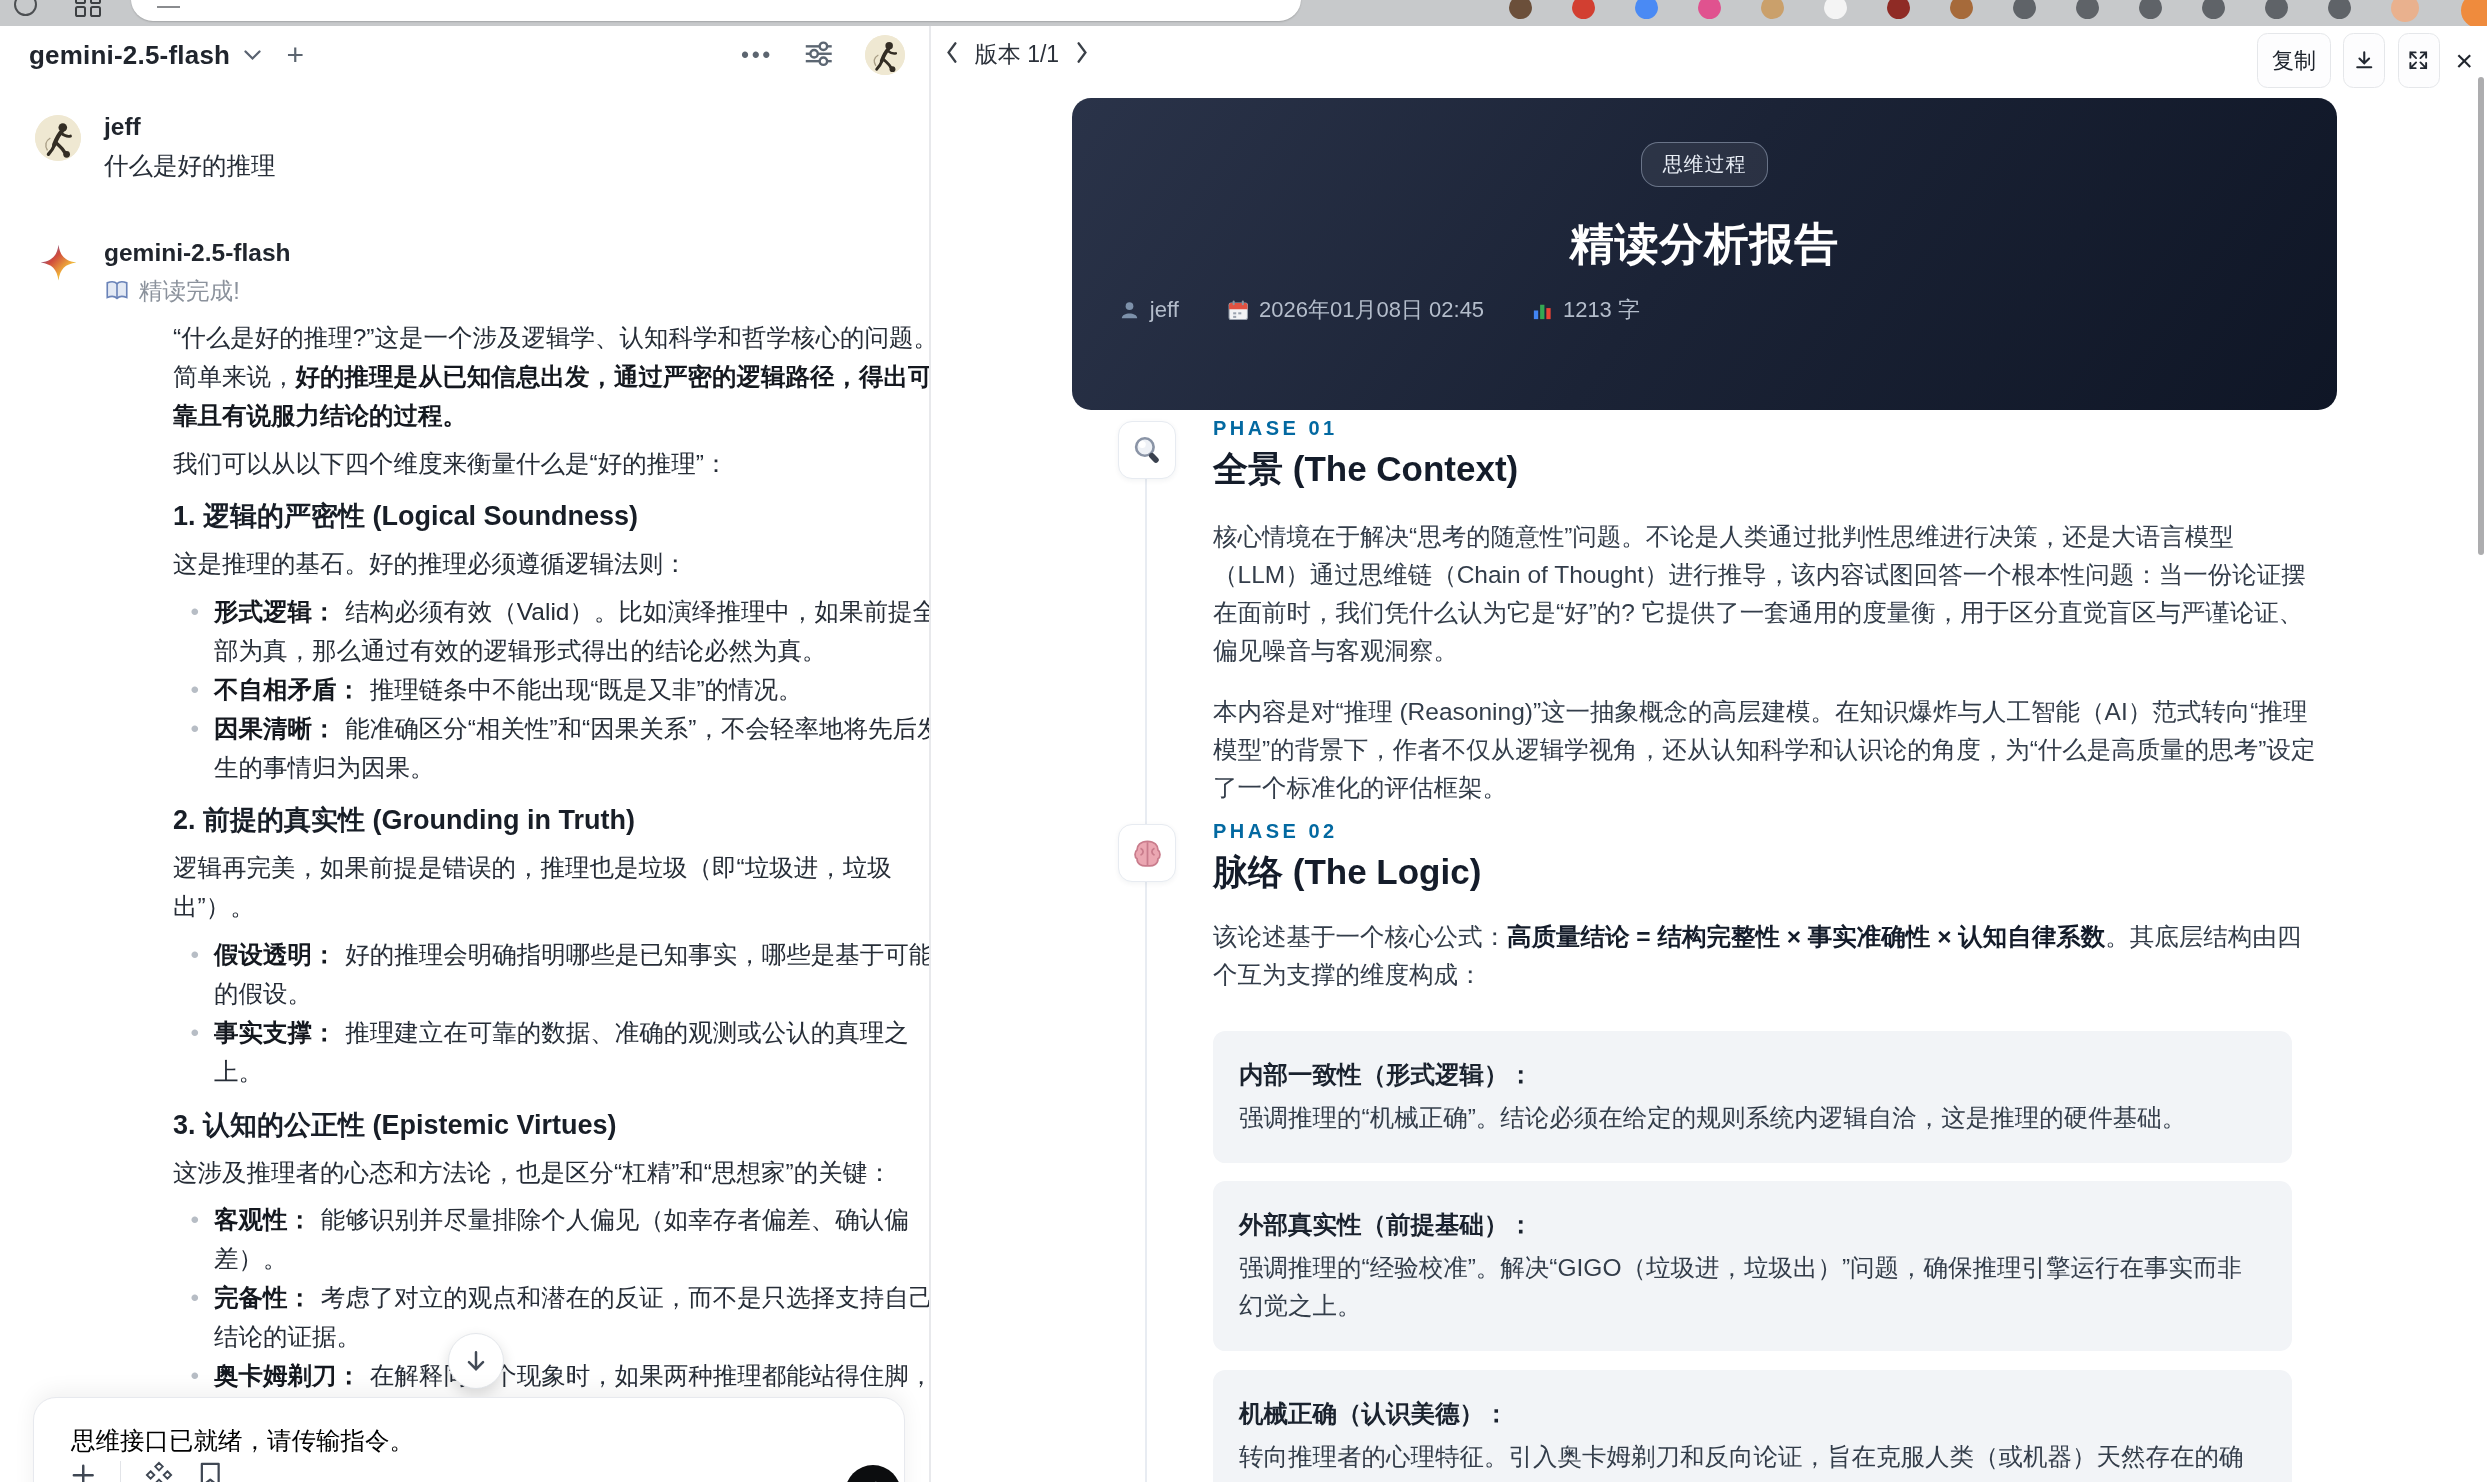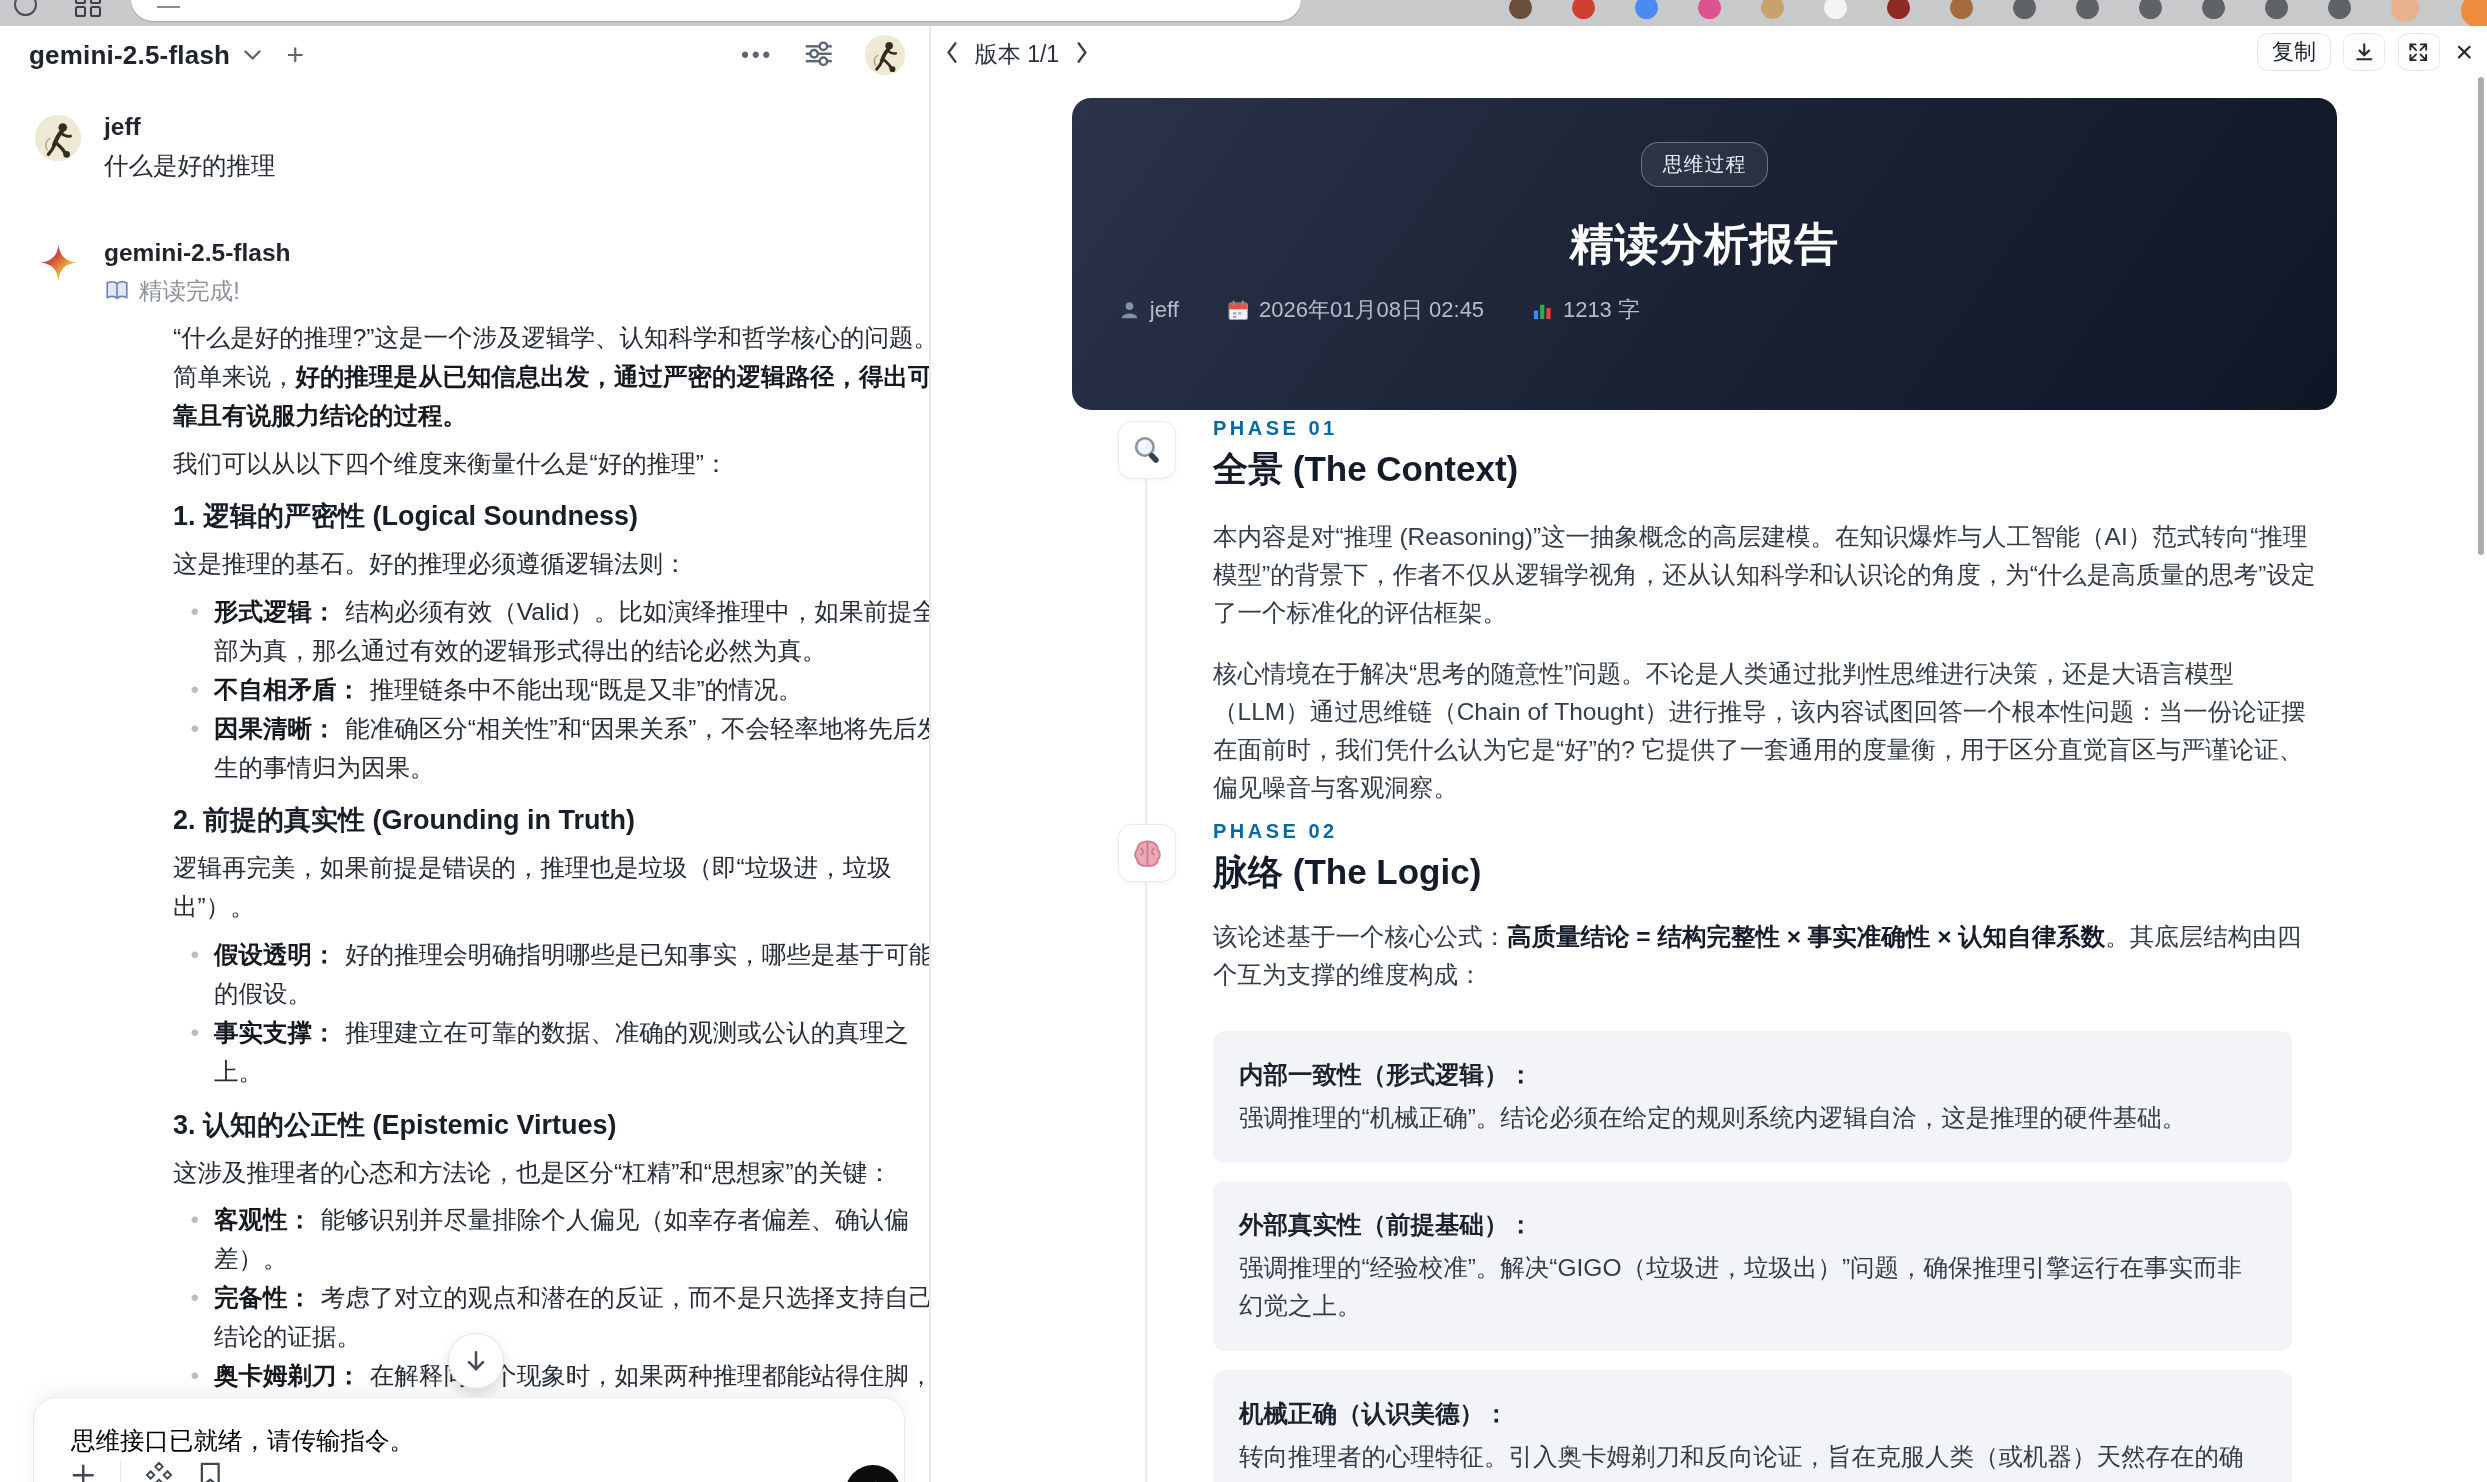--- a/index.html
+++ b/index.html
@@ -59,21 +59,21 @@
   .composer-tools { position:absolute; left:37px; top:63px; display:flex; align-items:center; gap:24.5px; }
   .composer-tools .vdiv { width:0.9px; height:31.5px; background:#e2e4e8; }
   .voice-btn { position:absolute; left:811px; top:67px; width:56px; height:56px; border-radius:50%; background:#0c0d0f; display:flex; align-items:center; justify-content:center; }
 
   
   .artifact-panel { position:absolute; left:931px; top:26px; width:1556px; height:1456px; background:#fff; overflow:hidden; }
   .panel-header { position:absolute; left:0; top:0; width:100%; height:56px; }
   .version-nav { position:absolute; left:14px; top:0; height:56px; display:flex; align-items:center; gap:15.8px; }
   .version-label { font-size:23px; color:#2b313a; }
   .panel-toolbar { position:absolute; right:10.5px; top:7px; display:flex; align-items:center; gap:12.3px; }
-  .tool-btn { height:38px; min-width:42px; display:flex; align-items:center; justify-content:center; border:0.9px solid #e5e7ea; border-radius:10.5px; background:#fdfdfe; }
+  .tool-btn { height:55px; min-width:42px; display:flex; align-items:center; justify-content:center; border:0.9px solid #e5e7ea; border-radius:10.5px; background:#fdfdfe; }
   .copy-btn { padding:0 14px; font-size:22px; color:#1d232c; }
   .close-btn { font-size:30px; color:#22272f; padding:0 3.5px; border:none; background:none; }
 
   .scrollbar-thumb { position:absolute; right:2.6px; top:51px; width:6.1px; height:478px; border-radius:3.5px; background:#adadaf; }
 
   .hero-card { position:absolute; left:141px; top:72px; width:1265px; height:312px; border-radius:19px;
     background:linear-gradient(125deg,#2a3349 0%,#1b2336 48%,#0f1626 100%); padding:44px 46px 0; overflow:hidden;text-align:center; }
   .hero-badge { display:inline-block; padding:7.9px 21px; border-radius:17.5px; font-size:20px; letter-spacing:0.9px; color:#e9eef6;
     background:rgba(255,255,255,.07); border:1.3px solid rgba(156,170,192,.55); }
   .hero-title { margin-top:31.5px; font-size:44px; line-height:51px; font-weight:800; color:#fff; letter-spacing:0.9px; }
@@ -364,22 +364,22 @@
         <svg width="35" height="35" viewBox="0 0 40 40">
           <circle cx="17" cy="16" r="10" fill="#eef1f6" stroke="#8a94a6" stroke-width="3"></circle>
           <circle cx="14" cy="13" r="4" fill="#ffffff"></circle>
           <rect x="25" y="21.5" width="13" height="6.5" rx="3.2" transform="rotate(45 25 21.5)" fill="#3a414e"></rect>
         </svg>
       </div>
       <div class="phase-body">
         <div class="phase-label">PHASE 01</div>
         <div class="phase-title">全景 (The Context)</div>
         <div class="phase-paras">
+          <p>核心情境在于解决“思考的随意性”问题。不论是人类通过批判性思维进行决策，还是大语言模型（LLM）通过思维链（Chain of Thought）进行推导，该内容试图回答一个根本性问题：当一份论证摆在面前时，我们凭什么认为它是“好”的? 它提供了一套通用的度量衡，用于区分直觉盲区与严谨论证、偏见噪音与客观洞察。</p>
           <p>本内容是对“推理 (Reasoning)”这一抽象概念的高层建模。在知识爆炸与人工智能（AI）范式转向“推理模型”的背景下，作者不仅从逻辑学视角，还从认知科学和认识论的角度，为“什么是高质量的思考”设定了一个标准化的评估框架。</p>
-          <p>核心情境在于解决“思考的随意性”问题。不论是人类通过批判性思维进行决策，还是大语言模型（LLM）通过思维链（Chain of Thought）进行推导，该内容试图回答一个根本性问题：当一份论证摆在面前时，我们凭什么认为它是“好”的? 它提供了一套通用的度量衡，用于区分直觉盲区与严谨论证、偏见噪音与客观洞察。</p>
         </div>
       </div>
     </div>
 
     <div class="phase phase2">
       <div class="phase-icon">
         <svg width="35" height="35" viewBox="0 0 40 40">
           <path d="M20 6 C12 6 8 11 8 16 C5 18 5 24 8 26 C8 32 13 35 20 34 C27 35 32 32 32 26 C35 24 35 18 32 16 C32 11 28 6 20 6 Z" fill="#eba7b2" stroke="#c97c8c" stroke-width="2"></path>
           <path d="M20 7 V33 M12 14 C16 16 16 20 12 22 M28 14 C24 16 24 20 28 22" stroke="#c97c8c" stroke-width="2" fill="none"></path>
         </svg>

